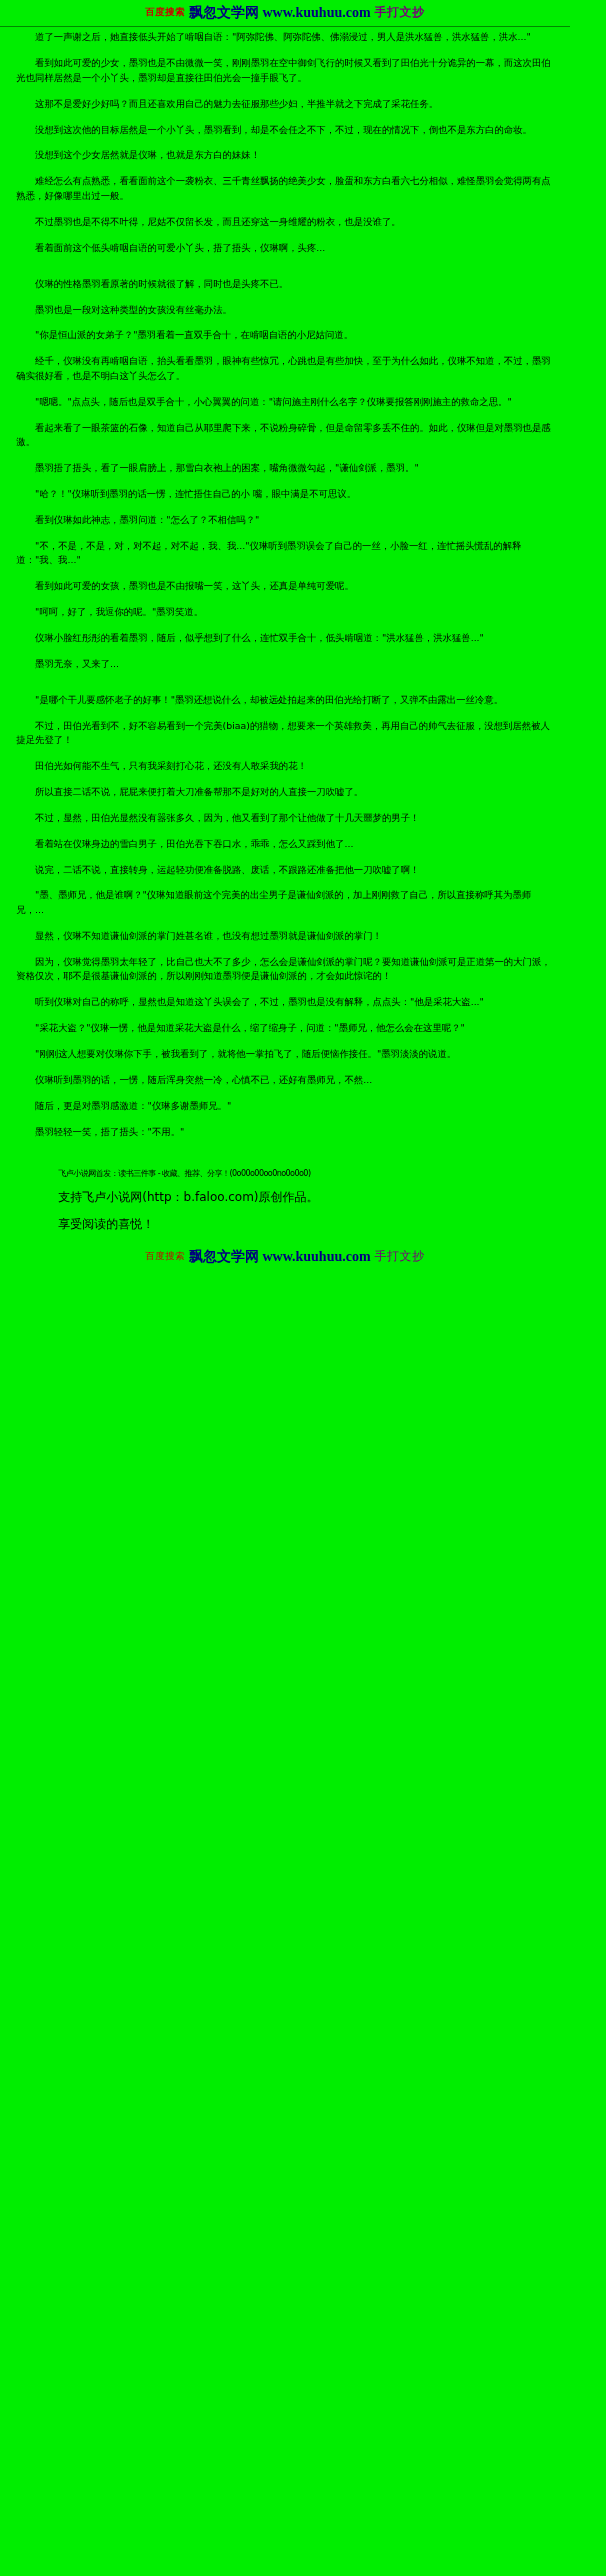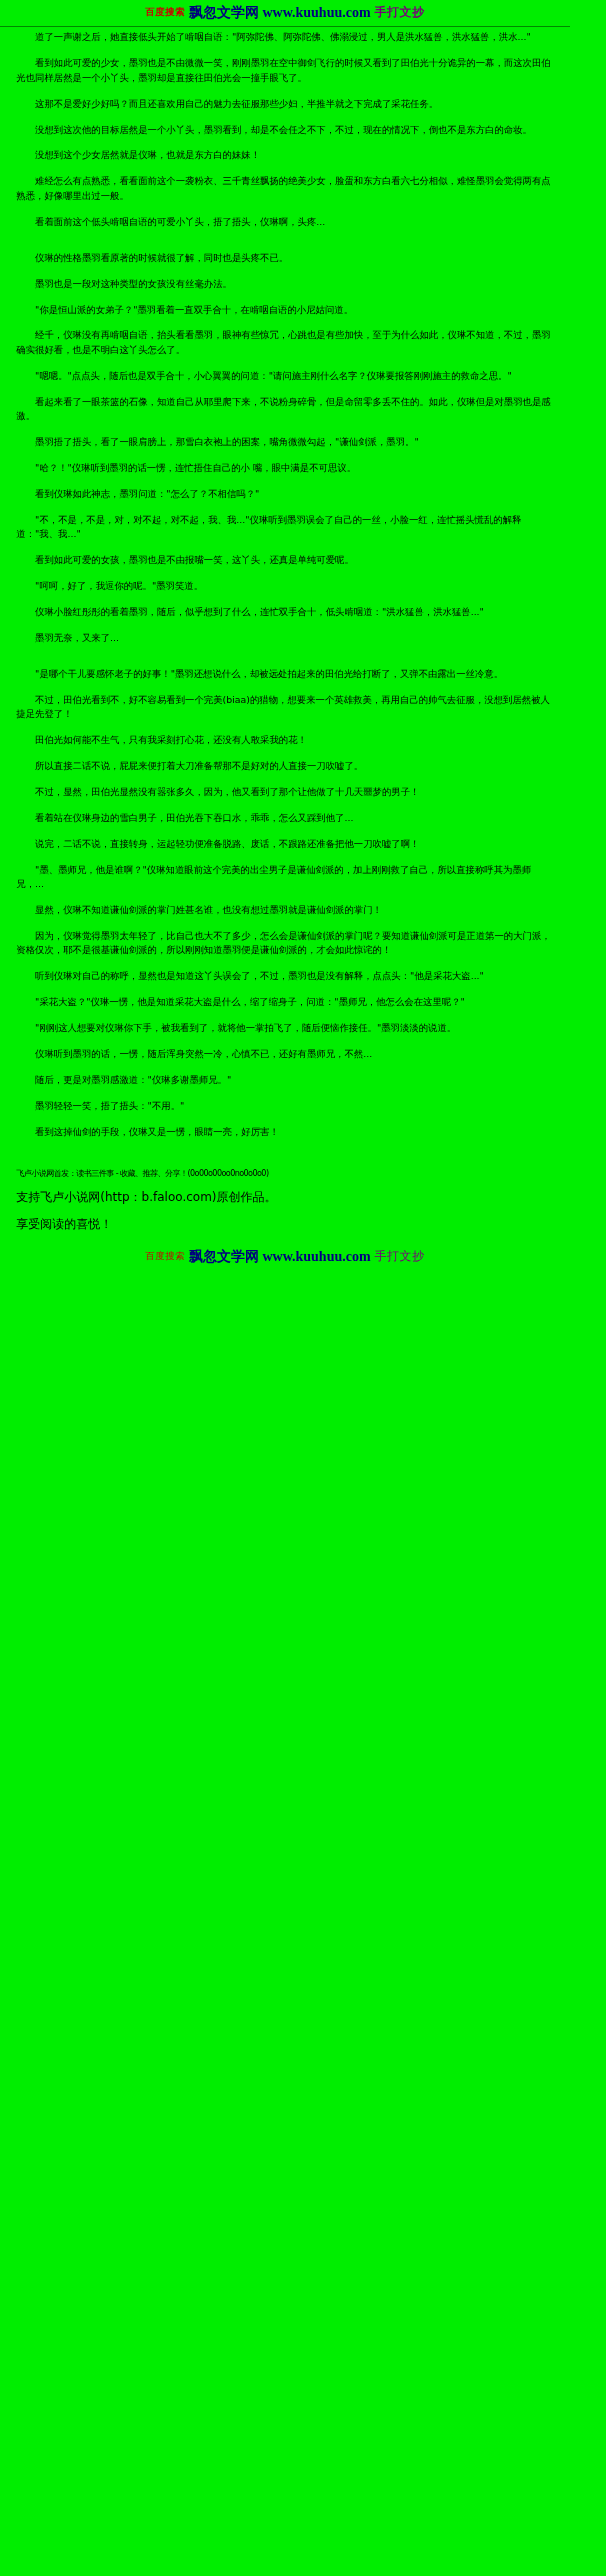--- a/index.html
+++ b/index.html
@@ -59,20 +59,21 @@
     line-height: 1.55;
     color: #000000;
     word-break: break-all;
   }
   p.para.blank {
     height: 3.8px;
     margin-bottom: 6.3px;
   }
   .footer {
     padding: 6.3px 16.3px 2.5px 16.3px;
+    margin-left: 42px;
   }
   .footer p {
     margin: 0 0 8.8px 0;
     font-size: 12px;
     line-height: 1.5;
     text-indent: 0;
   }
   .footer .sep {
     font-size: 8.1px;
     letter-spacing: -0.6px;
@@ -102,20 +103,21 @@
   </div>
   <hr class="rule">
 
   <div class="content">
     <p class="para">道了一声谢之后，她直接低头开始了啃咽自语："阿弥陀佛、阿弥陀佛、佛溺浸过，男人是洪水猛兽，洪水猛兽，洪水..."</p>
     <p class="para">看到如此可爱的少女，墨羽也是不由微微一笑，刚刚墨羽在空中御剑飞行的时候又看到了田伯光十分诡异的一幕，而这次田伯光也同样居然是一个小丫头，墨羽却是直接往田伯光会一撞手眼飞了。</p>
     <p class="para">这那不是爱好少好吗？而且还喜欢用自己的魅力去征服那些少妇，半推半就之下完成了采花任务。</p>
     <p class="para">没想到这次他的目标居然是一个小丫头，墨羽看到，却是不会任之不下，不过，现在的情况下，倒也不是东方白的命妆。</p>
     <p class="para">没想到这个少女居然就是仪琳，也就是东方白的妹妹！</p>
     <p class="para">难经怎么有点熟悉，看看面前这个一袭粉衣、三千青丝飘扬的绝美少女，脸蛋和东方白看六七分相似，难怪墨羽会觉得两有点熟悉，好像哪里出过一般。</p>
+    <p class="para">不过墨羽也是不得不叶得，尼姑不仅留长发，而且还穿这一身维耀的粉衣，也是没谁了。</p>
     <p class="para">看着面前这个低头啃咽自语的可爱小丫头，捂了捂头，仪琳啊，头疼...</p>
     <p class="para blank"></p>
     <p class="para">仪琳的性格墨羽看原著的时候就很了解，同时也是头疼不已。</p>
     <p class="para">墨羽也是一段对这种类型的女孩没有丝毫办法。</p>
     <p class="para">"你是恒山派的女弟子？"墨羽看着一直双手合十，在啃咽自语的小尼姑问道。</p>
     <p class="para">经千，仪琳没有再啃咽自语，抬头看看墨羽，眼神有些惊冗，心跳也是有些加快，至于为什么如此，仪琳不知道，不过，墨羽确实很好看，也是不明白这丫头怎么了。</p>
     <p class="para">"嗯嗯。"点点头，随后也是双手合十，小心翼翼的问道："请问施主刚什么名字？仪琳要报答刚刚施主的救命之思。"</p>
     <p class="para">看起来看了一眼茶篮的石像，知道自己从耶里爬下来，不说粉身碎骨，但是命留零多丢不住的。如此，仪琳但是对墨羽也是感激。</p>
     <p class="para">墨羽捂了捂头，看了一眼肩膀上，那雪白衣袍上的困案，嘴角微微勾起，"谦仙剑派，墨羽。"</p>
     <p class="para">"哈？！"仪琳听到墨羽的话一愣，连忙捂住自己的小 嘴，眼中满是不可思议。</p>
@@ -135,21 +137,20 @@
     <p class="para">说完，二话不说，直接转身，运起轻功便准备脱路、废话，不跟路还准备把他一刀吹嘘了啊！</p>
     <p class="para">"墨、墨师兄，他是谁啊？"仪琳知道眼前这个完美的出尘男子是谦仙剑派的，加上刚刚救了自己，所以直接称呼其为墨师兄，...</p>
     <p class="para">显然，仪琳不知道谦仙剑派的掌门姓甚名谁，也没有想过墨羽就是谦仙剑派的掌门！</p>
     <p class="para">因为，仪琳觉得墨羽太年轻了，比自己也大不了多少，怎么会是谦仙剑派的掌门呢？要知道谦仙剑派可是正道第一的大门派，资格仅次，耶不是很基谦仙剑派的，所以刚刚知道墨羽便是谦仙剑派的，才会如此惊诧的！</p>
     <p class="para">听到仪琳对自己的称呼，显然也是知道这丫头误会了，不过，墨羽也是没有解释，点点头："他是采花大盗..."</p>
     <p class="para">"采花大盗？"仪琳一愣，他是知道采花大盗是什么，缩了缩身子，问道："墨师兄，他怎么会在这里呢？"</p>
     <p class="para">"刚刚这人想要对仪琳你下手，被我看到了，就将他一掌拍飞了，随后便恼作接任。"墨羽淡淡的说道。</p>
     <p class="para">仪琳听到墨羽的话，一愣，随后浑身突然一冷，心慎不已，还好有墨师兄，不然...</p>
     <p class="para">随后，更是对墨羽感激道："仪琳多谢墨师兄。"</p>
     <p class="para">墨羽轻轻一笑，捂了捂头："不用。"</p>
-    <p class="para">看到这掉仙剑的手段，仪琳又是一愣，眼睛一亮，好厉害！</p>
     <p class="para blank"></p>
   </div>
 
   <div class="footer">
     <p class="sep">飞卢小说网首发：读书三件事 - 收藏、推荐、分享！(0o00o00oo0no0o0o0)</p>
     <p class="promo">支持飞卢小说网(http：b.faloo.com)原创作品。</p>
     <p class="promo">享受阅读的喜悦！</p>
   </div>
 
   <div class="bottom-banner">

